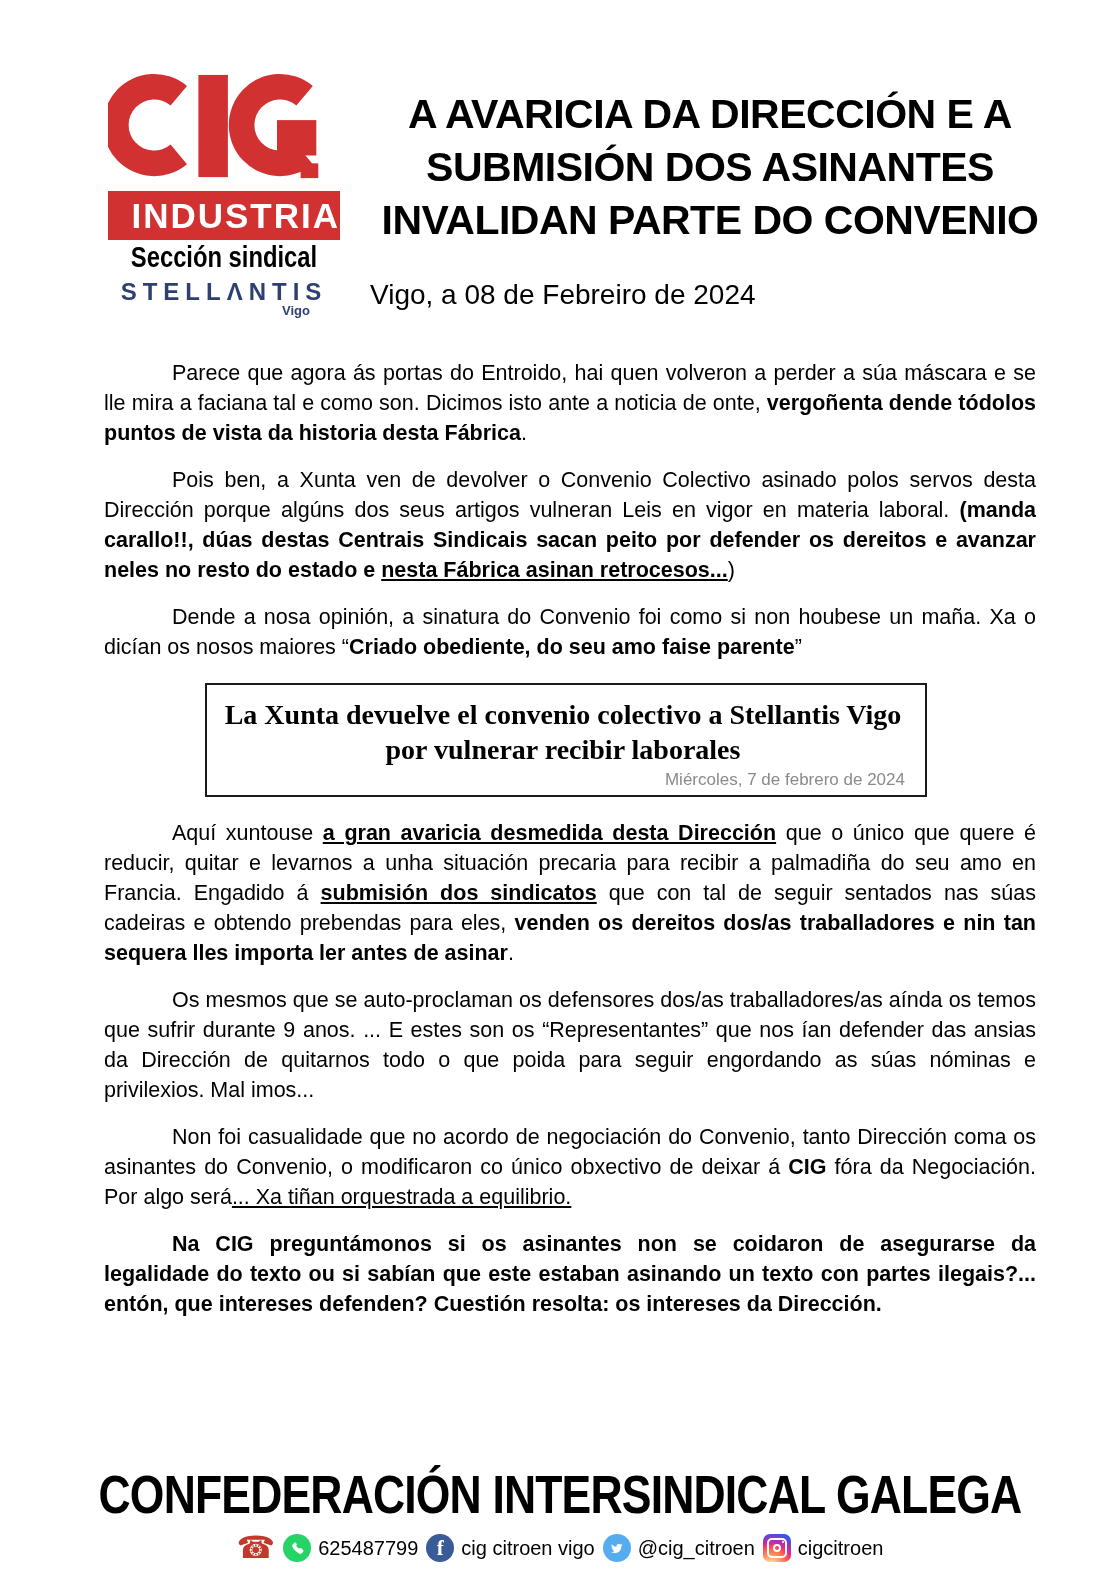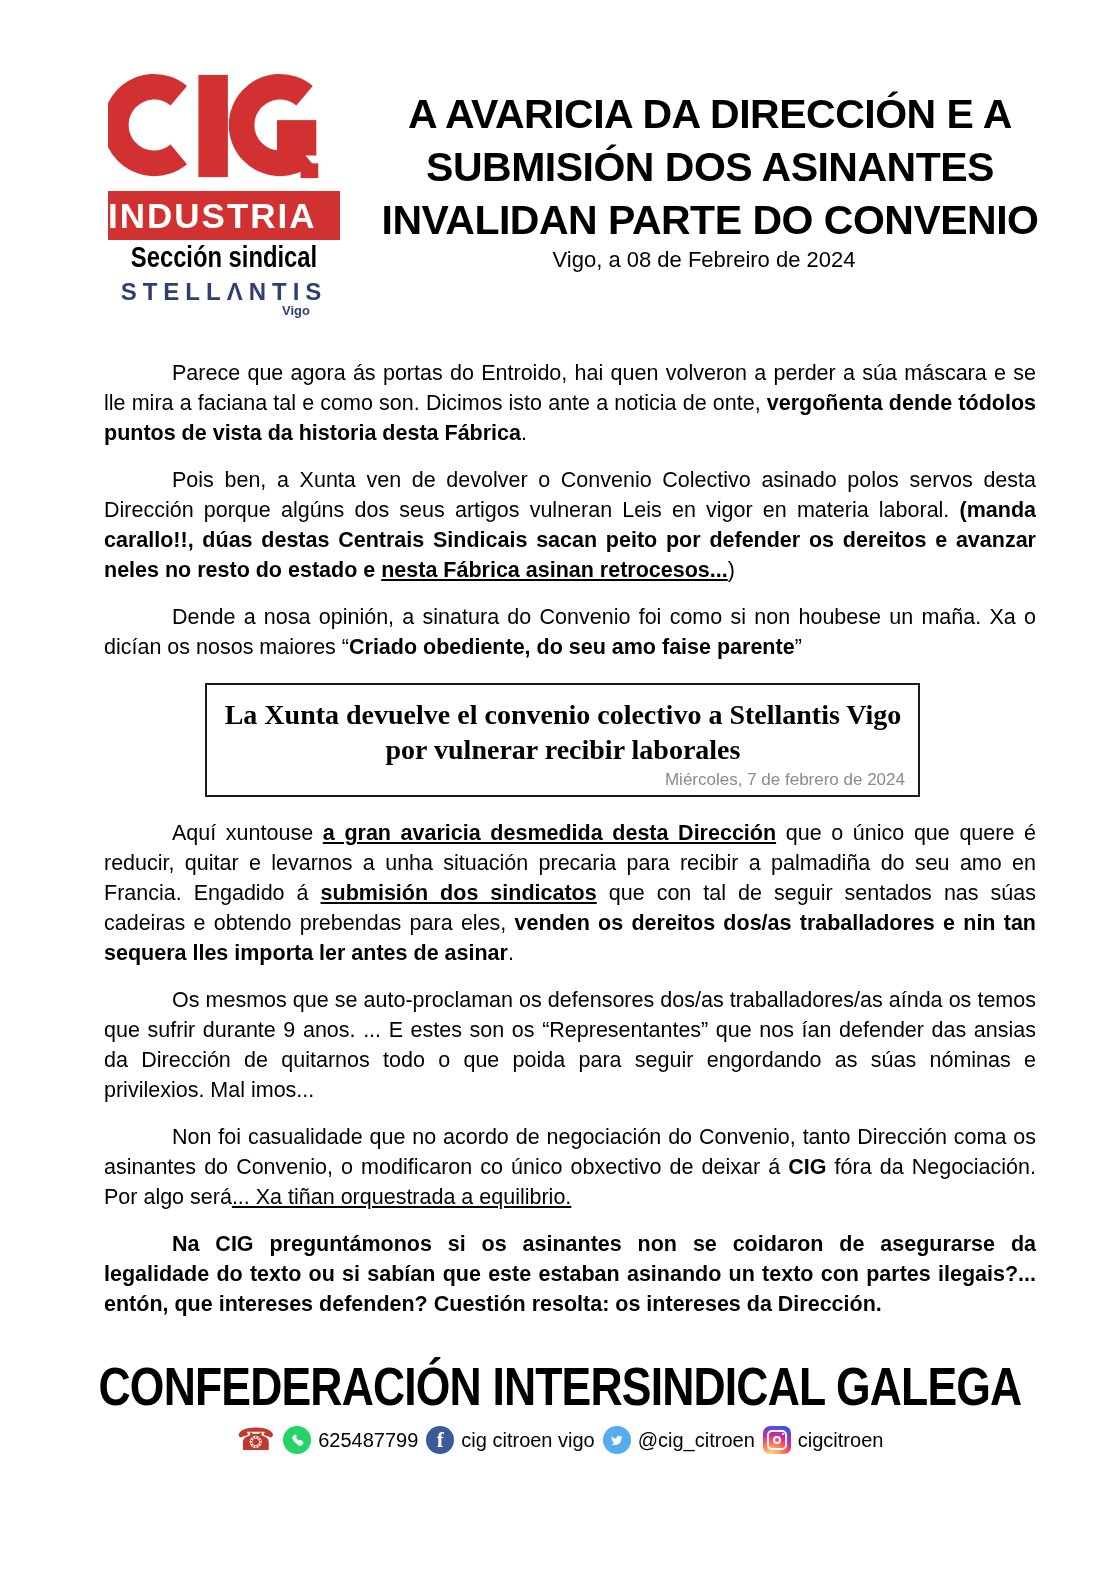--- a/index.html
+++ b/index.html
@@ -6,42 +6,42 @@
   .page{
     width:1120px;height:1594px;background:#ffffff;margin:0 auto;
     font-family:"Liberation Sans",sans-serif;color:#000;position:relative;overflow:hidden;
   }
   
   .header{display:flex;padding:68px 70px 0 108px;}
   .logo-col{width:232px;flex:none;}
   .cig-svg{width:226px;height:118px;display:block;}
   .industria-bar{
     background:var(--cig-red,#d23131);color:#fff;font-weight:bold;font-size:35px;
-    text-align:left;height:49px;line-height:49px;letter-spacing:2px;margin-top:5px;
+    text-align:right;height:49px;line-height:49px;letter-spacing:2px;margin-top:5px;
   }
   .seccion{font-size:29px;font-weight:bold;text-align:center;transform:scaleX(0.82);transform-origin:center;margin-top:1px;white-space:nowrap;}
   .stellantis{color:var(--stl-navy,#2e3f72);font-size:24px;letter-spacing:6px;text-align:center;font-weight:600;margin-top:4px;white-space:nowrap;}
   .vigo{color:var(--stl-navy,#2e3f72);font-size:13px;font-weight:bold;text-align:right;padding-right:30px;margin-top:-3px;}
   .title-col{flex:1;text-align:center;padding-left:30px;}
   .doc-title{font-size:41px;font-weight:bold;line-height:53px;letter-spacing:-0.5px;margin-top:20px;}
-  .dateline{text-align:center;font-size:22px;padding-right:12px;}
+  .dateline{text-align:left;font-size:28px;margin-top:32px;padding-right:12px;}
   
   .body-text{padding:0 84px 0 88px;margin-top:40px;}
   .para{font-size:21.5px;line-height:30px;text-align:justify;text-indent:68px;margin:0 0 17px 16px;}
   .para .b{font-weight:bold;}
   .para .u{text-decoration:underline;}
   
   .headline-box{
     margin:21px 0 21px 117px;width:684px;border:2px solid #1a1a1a;
-    padding:12px 13px 5px 14px;background:#fff;
+    padding:12px 20px 5px 14px;background:#fff;
   }
   .box-headline{font-family:"Liberation Serif",serif;font-size:28px;font-weight:bold;text-align:center;line-height:35px;}
   .box-date{text-align:right;color:#8a8a8a;font-weight:normal;font-size:17px;margin-top:3px;}
   
-  .footer{position:absolute;top:1356px;left:0;right:0;}
+  .footer{position:absolute;top:1464px;left:0;right:0;}
   .footer-org{text-align:center;font-size:53px;font-weight:bold;white-space:nowrap;transform:scaleX(0.84);transform-origin:center;letter-spacing:-1px;}
   .contacts{display:flex;justify-content:center;align-items:center;gap:8px;margin-top:9px;font-size:20px;}
   .contact{display:flex;align-items:center;gap:7px;}
   .glyph-phone{color:#c0392b;font-size:31px;line-height:28px;}
   .circ{width:28px;height:28px;border-radius:50%;display:inline-flex;align-items:center;justify-content:center;flex:none;}
   .wa{background:#25D366;}
   .fb{background:#3a5a98;color:#fff;font-weight:bold;font-size:21px;font-family:"Liberation Serif",serif;}
   .tw{background:#55acee;}
   .ig{width:28px;height:28px;border-radius:7px;display:inline-flex;align-items:center;justify-content:center;flex:none;
       background:radial-gradient(circle at 30% 110%, #fdf497 0%, #fd5949 45%, #d6249f 60%, #285AEB 90%);}

